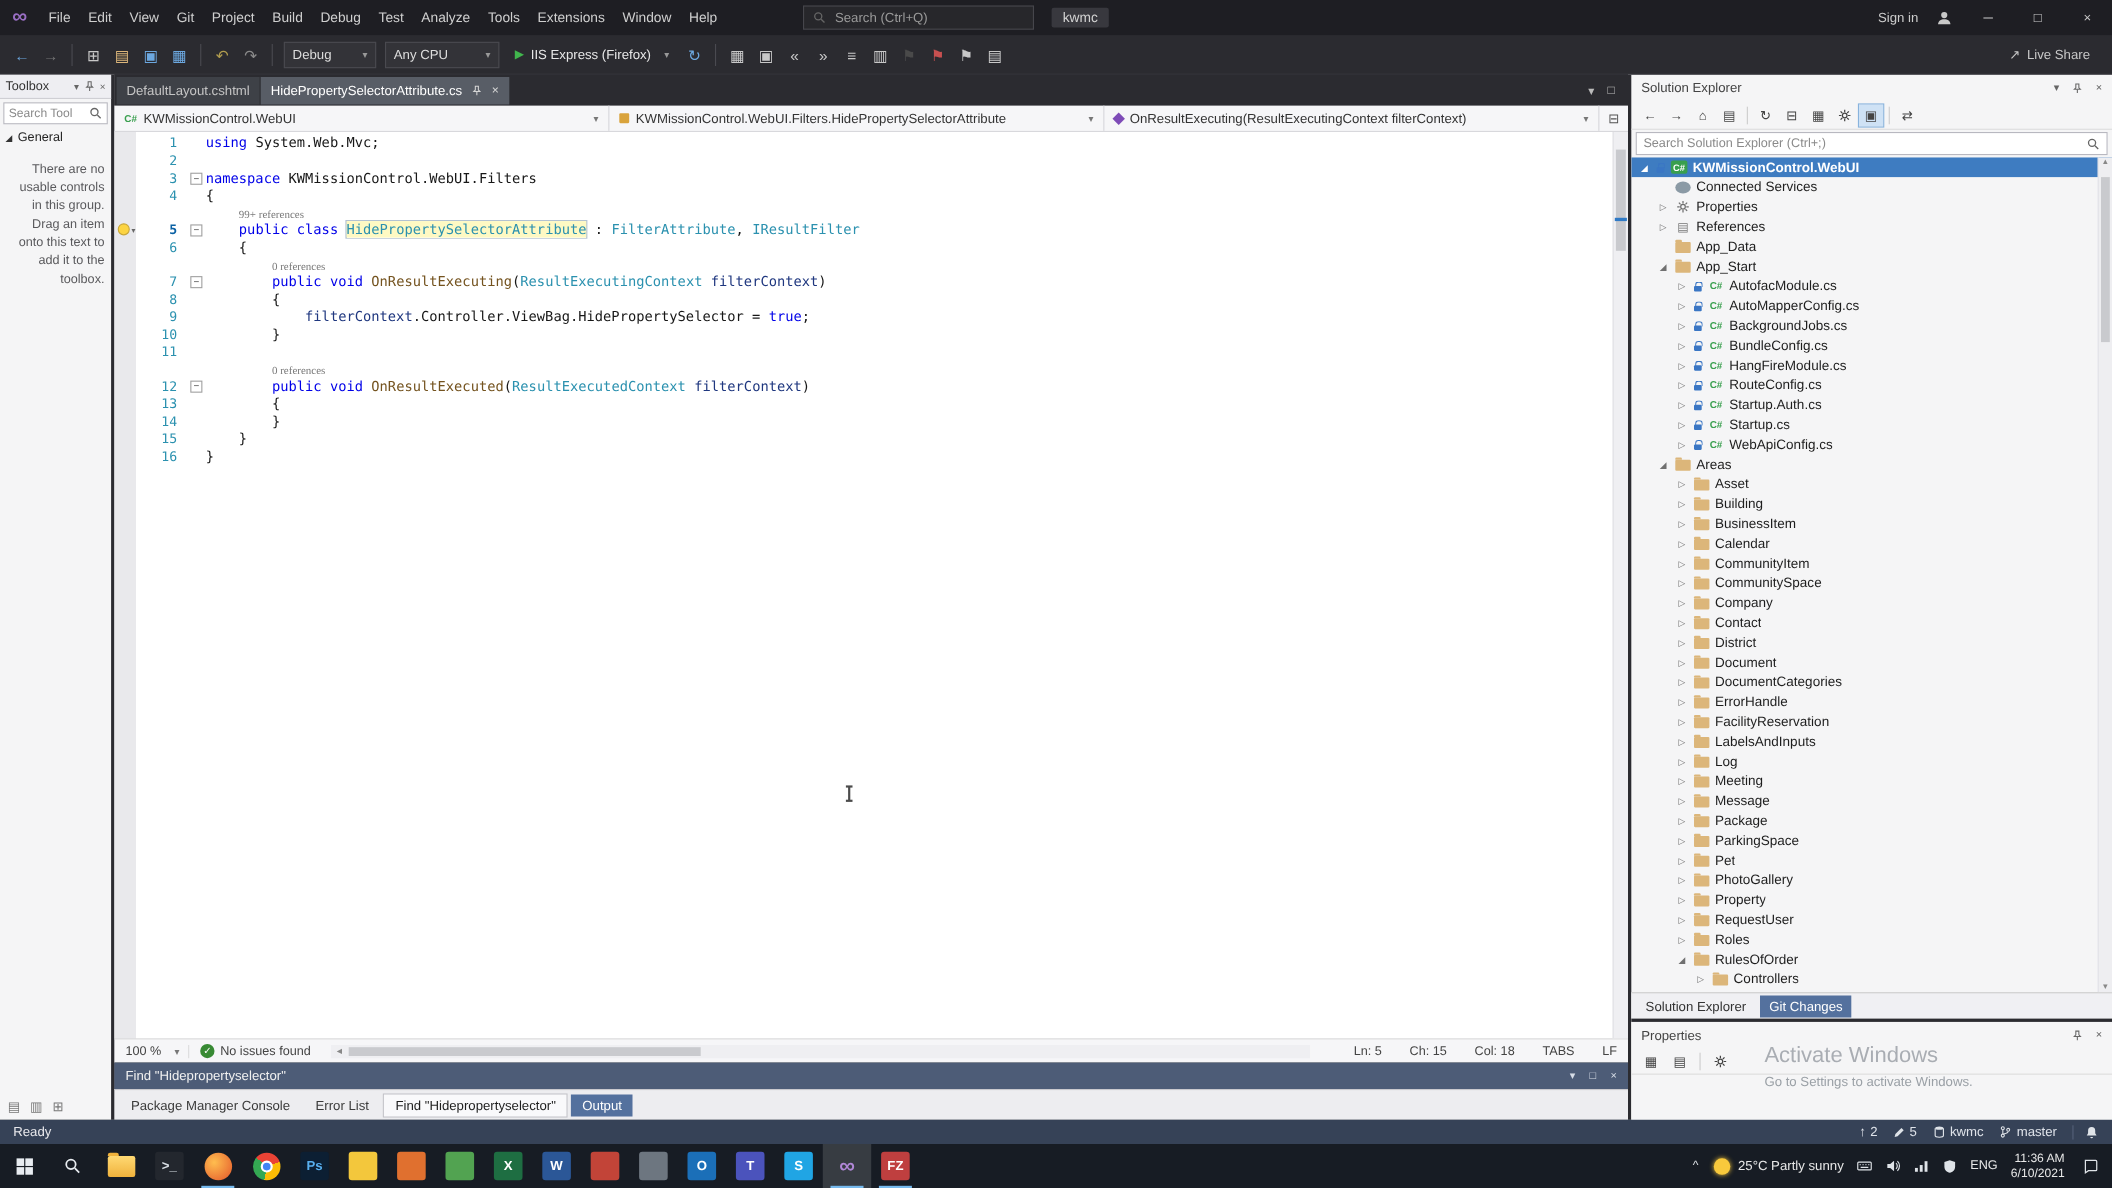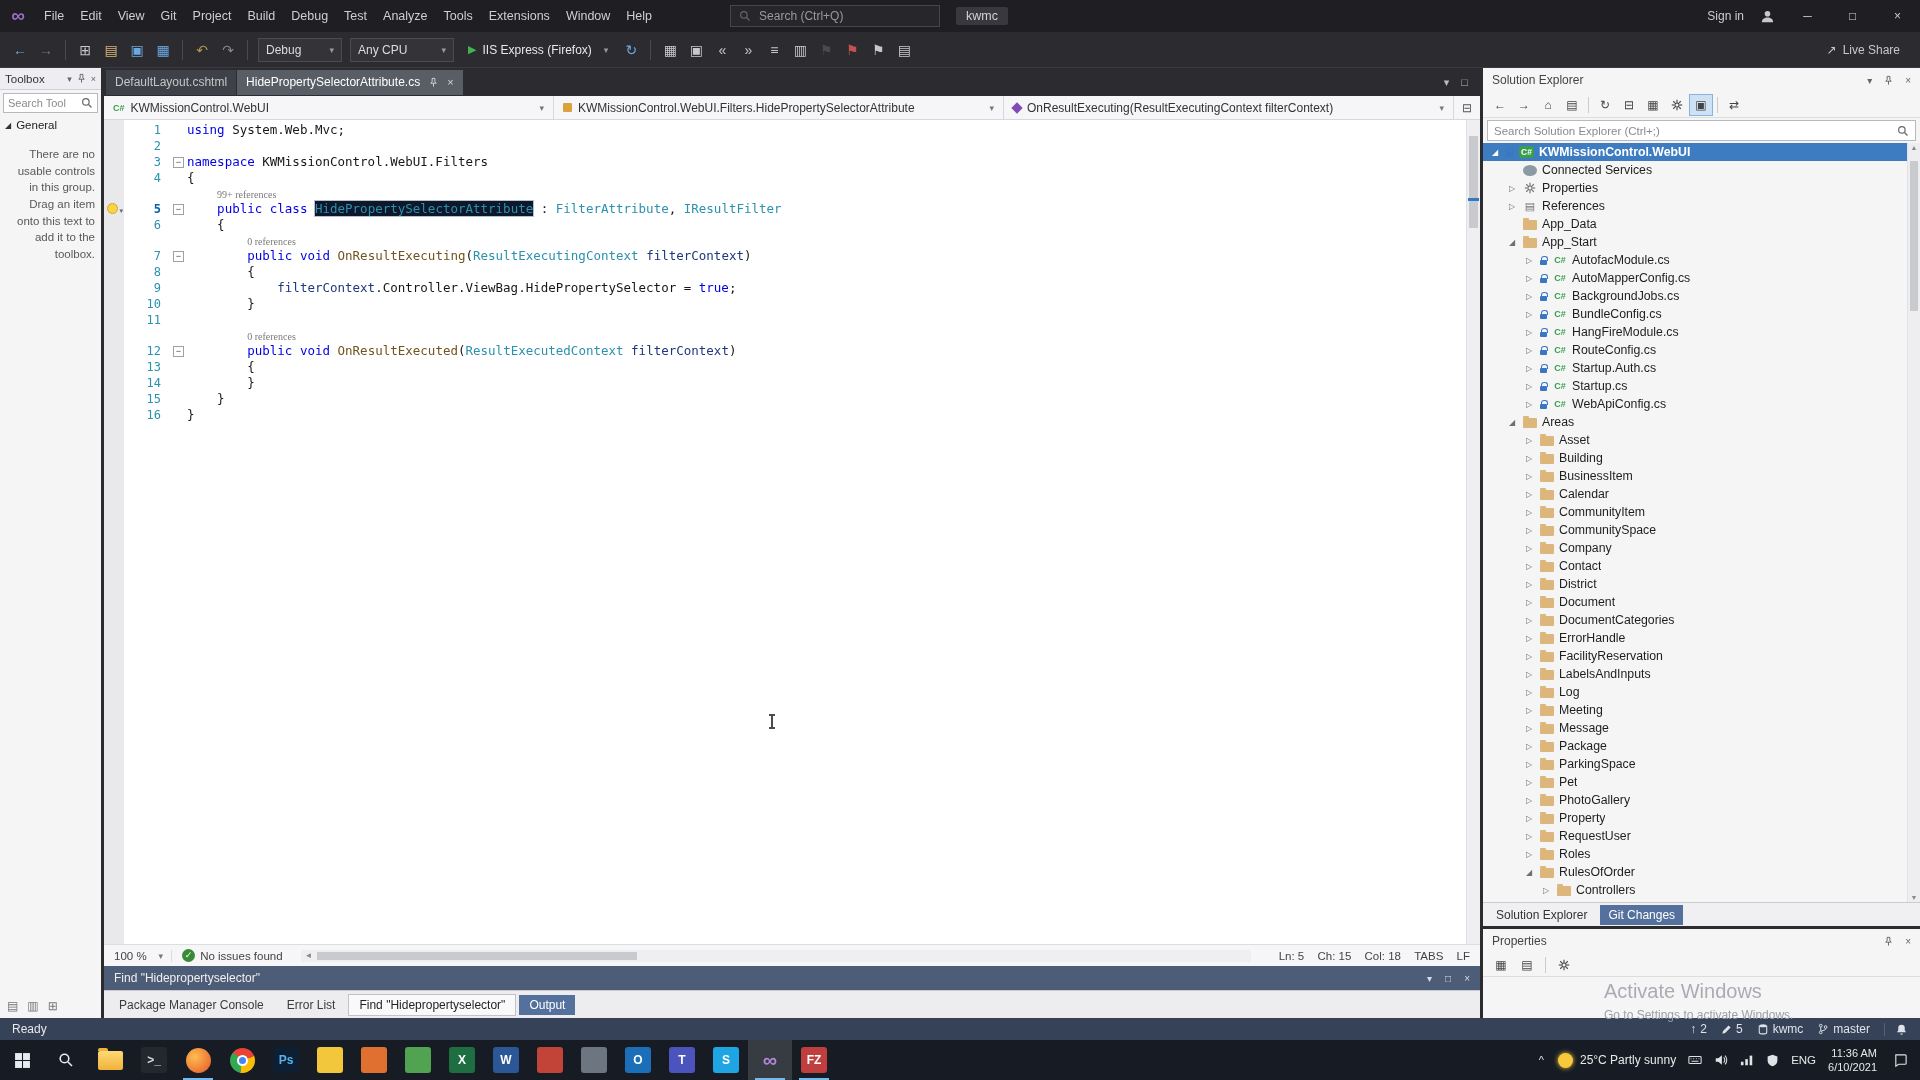--- a/index.html
+++ b/index.html
@@ -70,42 +70,42 @@
   .code-scroll{position:relative;padding-top:2px}
   .crow{display:flex;height:16px;line-height:16px;font-size:12.5px}
   .crow.lens{height:15px;line-height:15px}
   .cmargin{width:20px;flex:none;position:relative}
   .cnum{width:46px;flex:none;text-align:right;padding-right:9px;color:#2b91af;font-size:12px}
   .crow.cur .cnum{color:#0b61a4;font-weight:bold}
   .cfold{width:17px;flex:none;display:flex;align-items:center;justify-content:center}
   .foldbox{width:11px;height:11px;border:1px solid #a0a0a0;background:#fff;color:#444;font-size:9px;line-height:9px;text-align:center;font-family:"Liberation Sans",sans-serif}
   .ctext{white-space:pre;flex:1;min-width:0}
   .tk-k{color:#0000e8}.tk-t{color:#2b91af}.tk-m{color:#74531f}.tk-v{color:#1f377f}.tk-p{color:#171717}
-  .tk-hl{color:#2b91af;background:#0f172a;box-shadow:0 0 0 1px #b3c2d1}
+  .tk-hl{color:#2b91af;background:#fef9c3;box-shadow:0 0 0 1px #b3c2d1}
   .codelens{display:inline-block;color:#7a7a7a;font-size:10px;font-family:Liberation Serif, serif}
   .bulb{position:absolute;left:3px;top:2px;width:16px;height:12px}
   .bulb::before{content:"";position:absolute;width:9px;height:9px;border-radius:50%;background:#fcd442;border:1px solid #c9a73a;left:0;top:0}
   .bulb::after{content:"▾";position:absolute;right:0;top:0;font-size:7px;color:#666;font-family:"Liberation Sans",sans-serif}
   .ed-vsb{position:absolute;right:0;top:0;bottom:0;width:14px;background:#efeff2;border-left:1px solid #e0e0e4}
   .ed-vsb .thumb{position:absolute;left:2px;right:2px;top:16px;height:92px;background:#c9cace}
   .ed-vsb .mark{position:absolute;left:1px;right:1px;top:78px;height:3px;background:#2f7ac6}
   .ibeam{position:absolute;width:2px;height:13px;background:#4c4c4c;left:667px;top:595px}
   .ibeam::before,.ibeam::after{content:"";position:absolute;left:-2px;width:6px;height:2px;background:#4c4c4c}
   .ibeam::before{top:-1px}.ibeam::after{bottom:-1px}
 
   
   .ed-status{height:22px;background:#f6f6f8;border-top:1px solid #ddd;display:flex;align-items:center;font-size:11.5px;color:#444;padding:0 10px;gap:10px;flex:none}
   .zoom{display:flex;gap:6px;align-items:center;padding-right:8px;border-right:1px solid #ddd}
   .zoom .ddcar{color:#777}
   .okchip{display:flex;gap:5px;align-items:center}
   .okdot{width:13px;height:13px;border-radius:50%;background:#388a34;color:#fff;font-size:9px;line-height:13px;text-align:center}
   .hsb{flex:1;height:12px;background:#efeff2;display:flex;align-items:center;margin:0 8px;min-width:0}
   .hsb .harrow{color:#888;font-size:8px;padding:0 4px}
   .hsb .hthumb{height:8px;background:#c9cace;width:320px}
-  .edpos span{margin-left:10px}
+  .edpos span{margin-left:22px}
 
   
   .find-header{height:24px;background:#4d5c77;color:#f0f0f0;display:flex;align-items:center;padding:0 10px;font-size:12px;flex:none}
   .fh-icons{margin-left:auto;display:flex;gap:13px;color:#d6dce6;font-size:10px;align-items:center}
   .find-tabs{height:28px;background:#ededf0;display:flex;align-items:center;padding-left:5px;gap:3px;border-top:1px solid #c9c9ce;flex:none}
   .ftab{padding:3px 10px;font-size:12px;color:#3b3b3b;white-space:nowrap}
   .ftab.active{background:#f9f9fb;border:1px solid #c2c2c8;color:#1e1e1e}
   .ftab.highlight{background:#54719e;color:#fff}
 
   
@@ -170,21 +170,21 @@
   .tb-tray{margin-left:auto;display:flex;align-items:center;gap:12px;padding-right:8px;color:#e8e8e8}
   .hiddenbtn{font-size:11px;color:#dfe3e8;padding:0 2px}
   .weather{display:flex;align-items:flex-start;gap:7px;font-size:12px;white-space:nowrap}
   .sun{width:15px;height:15px;border-radius:50%;background:#f8c93c;box-shadow:0 0 5px #f8c93c;flex:none}
   .trayico{color:#dfe3e8;display:flex;align-items:center}
   .eng{font-size:11.5px}
   .clock{display:flex;flex-direction:column;align-items:flex-end;font-size:11px;line-height:14px;white-space:nowrap}
   .action{color:#dfe3e8;display:flex;align-items:center;padding:0 4px}
 
   
-  .watermark{position:absolute;left:1604px;top:980px;pointer-events:none;z-index:60}
+  .watermark{position:absolute;left:1604px;top:948px;pointer-events:none;z-index:60}
   .wm1{font-size:20px;color:#a9adb3}
   .wm2{font-size:12px;margin-top:5px;color:#9aa0a6}
 </style>
 </head>
 <body>
 
 <div class="screen">
   <div class="vs">
 
     <div class="titlebar">

